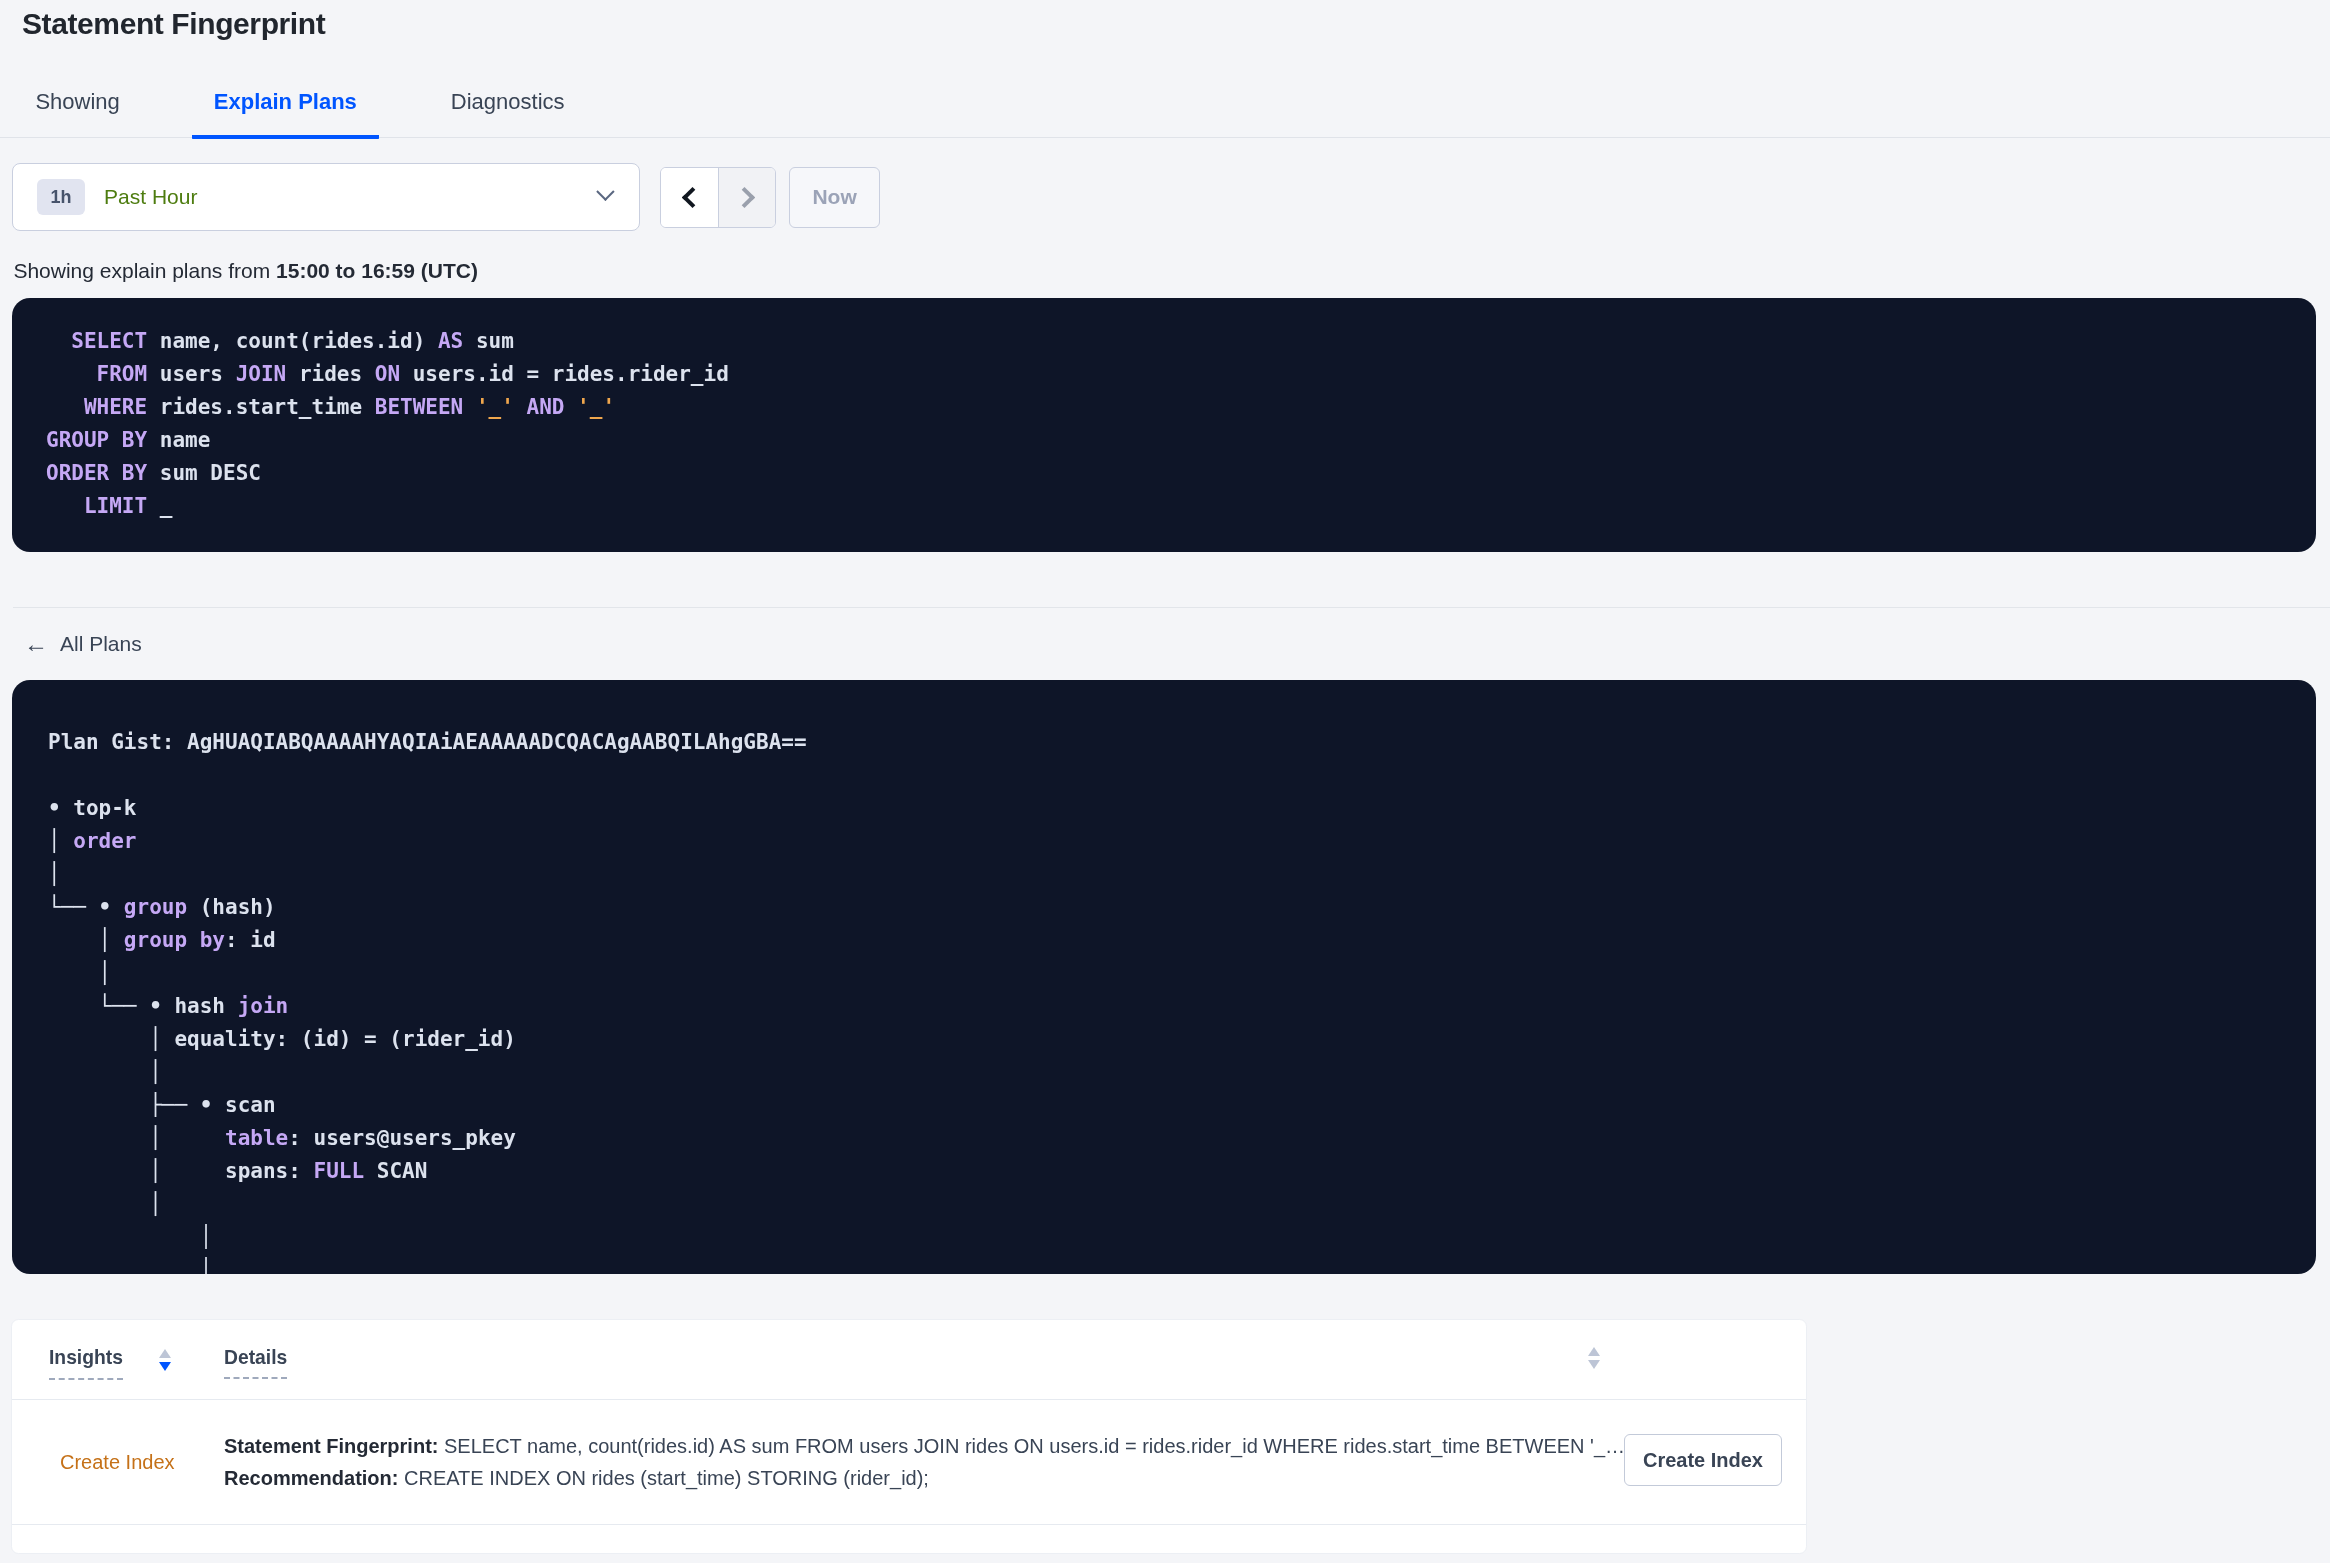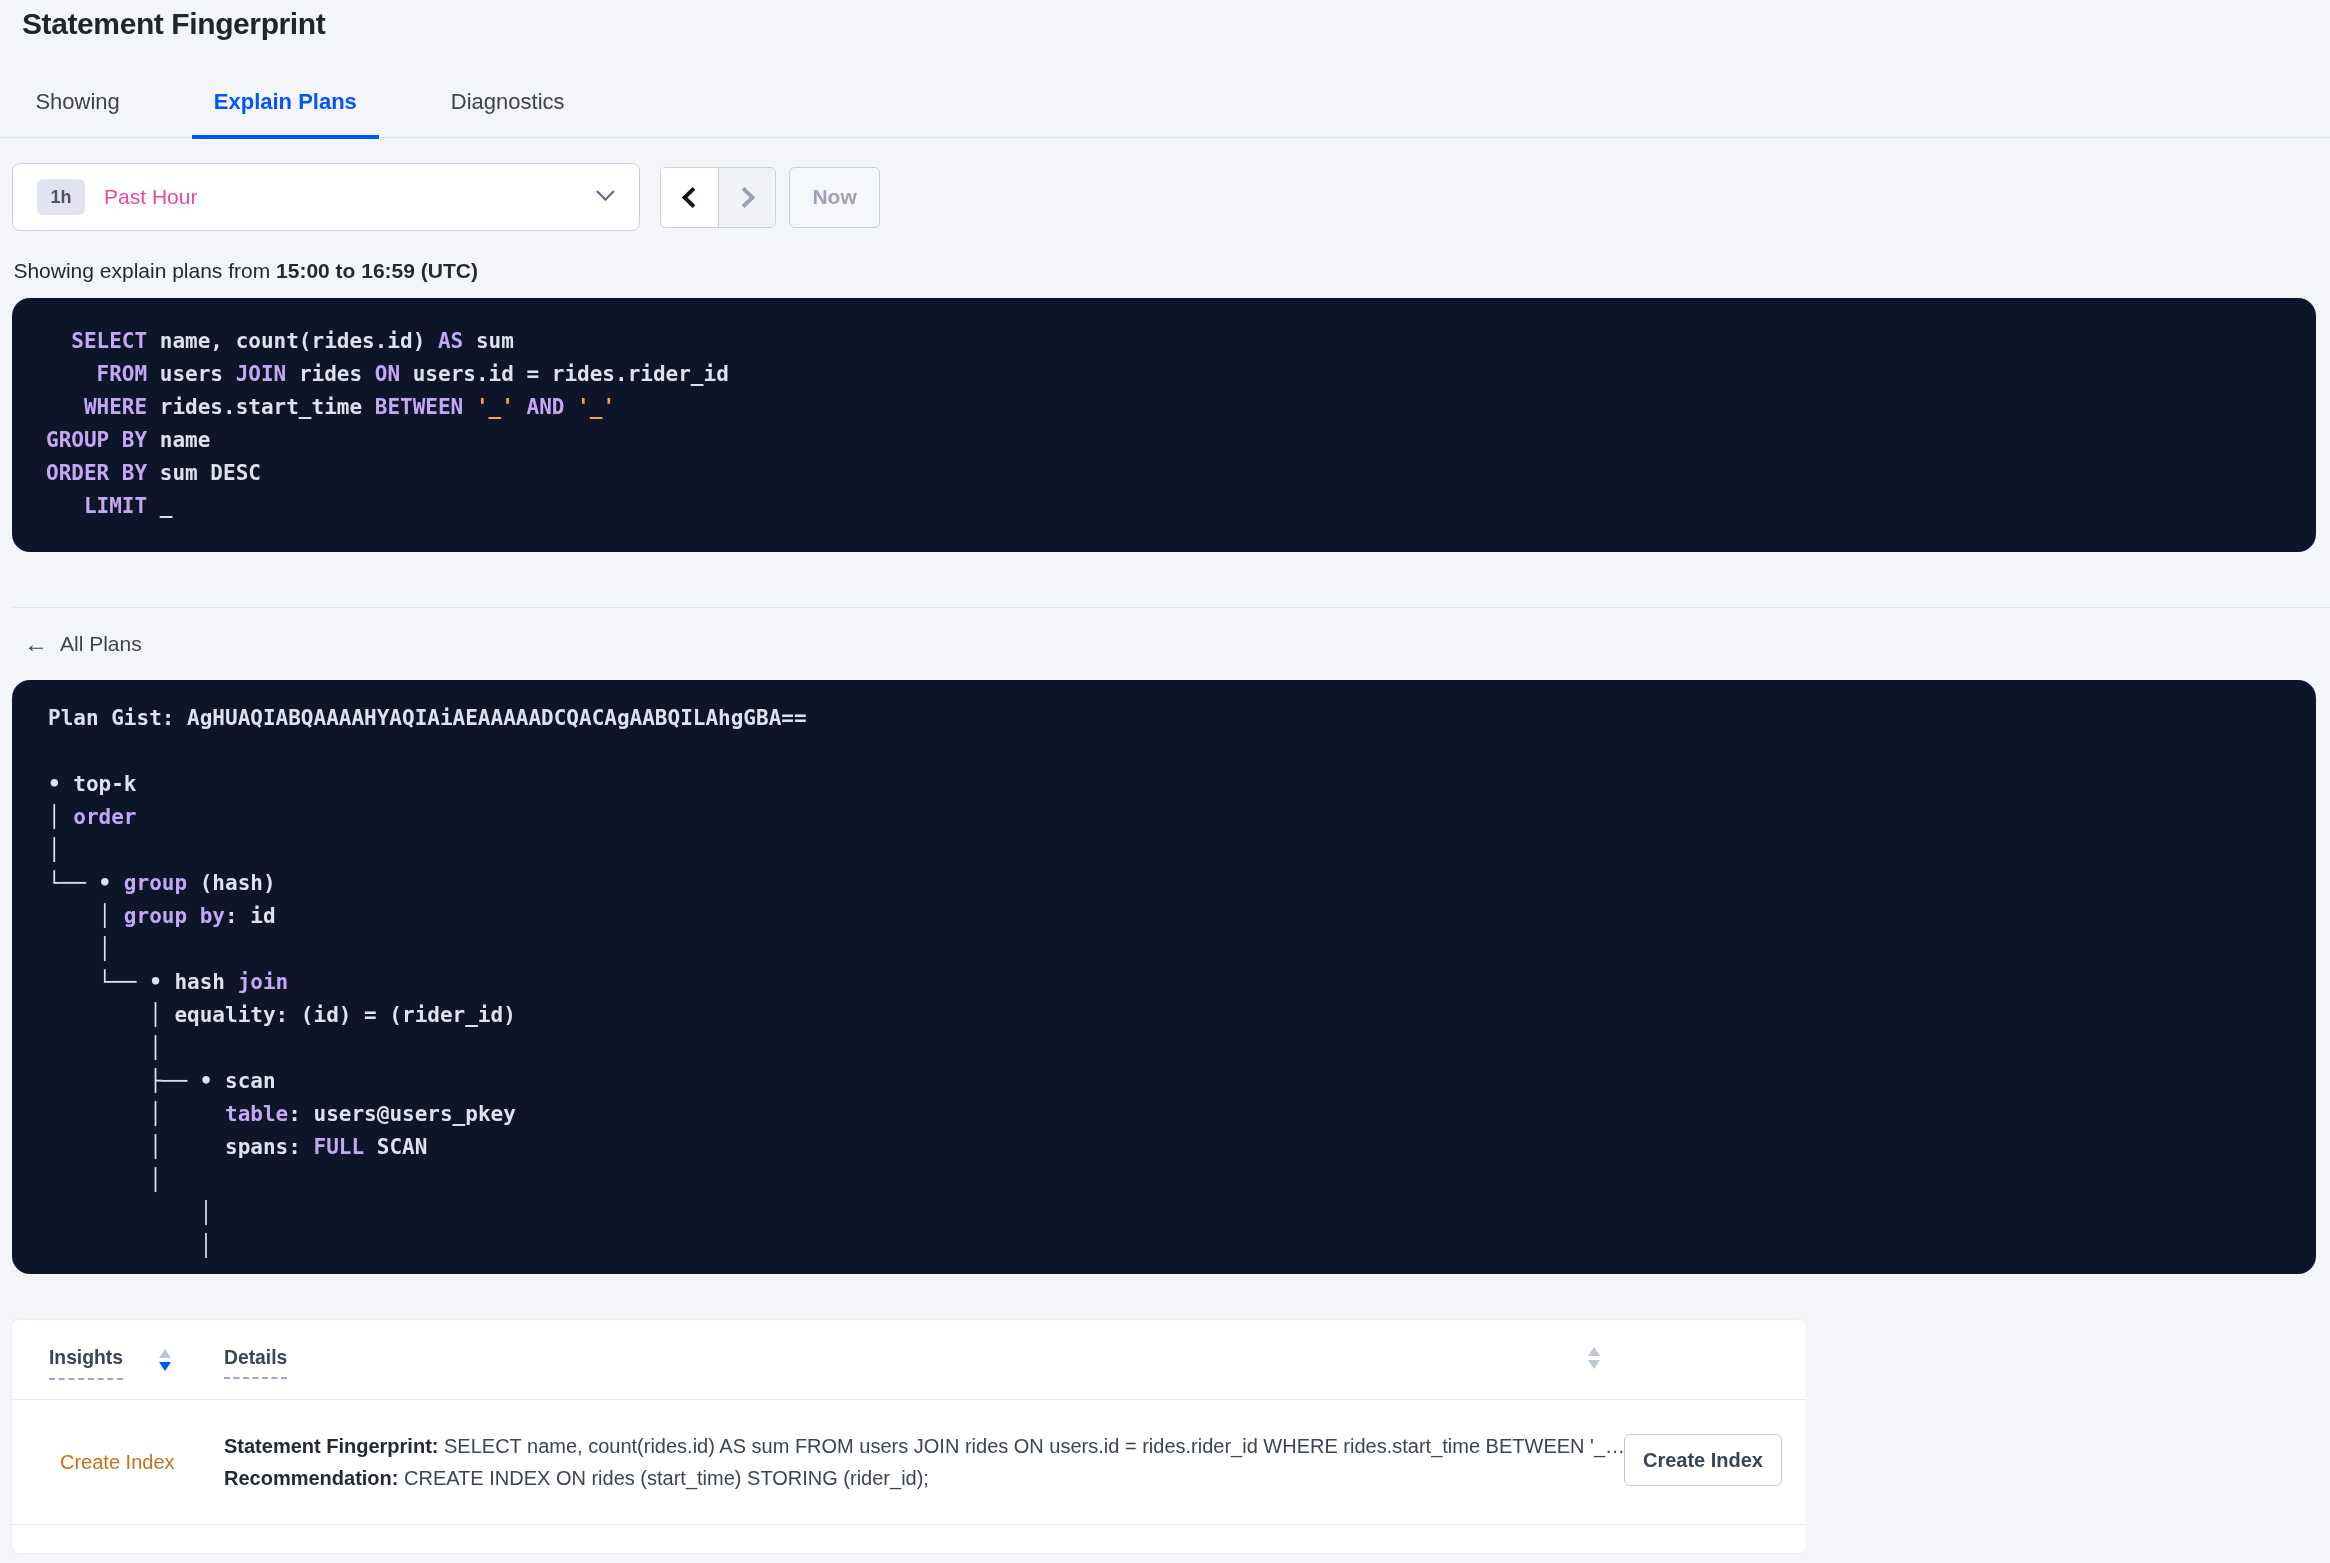--- a/index.html
+++ b/index.html
@@ -53,21 +53,21 @@
     cursor: pointer;
   }
   .interval-badge {
     margin-left: 24px;
     background: #e1e4f0;
     color: #47536b;
     border-radius: 6px;
     font-size: 18px; font-weight: 700;
     padding: 7.4px 13.4px;
   }
-  .time-label { margin-left: 19.3px; font-size: 21px; color: #ec4899; }
+  .time-label { margin-left: 19.3px; font-size: 21px; color: #4d7c0f; }
   .chev-down {
     position: absolute; right: 27px; top: 21px;
     width: 13.4px; height: 13.4px;
     border: solid #5a6780;
     border-width: 0 0 2.2px 2.2px;
     transform: rotate(-45deg);
   }
   .seg-group {
     margin-left: 20px;
     width: 116px; height: 61px;
@@ -105,21 +105,21 @@
     width: 2304px;
     background: #0e1528;
     border-radius: 18px;
     font-family: "DejaVu Sans Mono", monospace;
     font-size: 21px;
     font-weight: 600;
     line-height: 33px;
     overflow: hidden;
   }
   .sql-box  { margin-top: 15px; height: 254px; padding: 27px 0 0 34px; }
-  .gist-box { margin-top: 22px; height: 594px; padding: 22px 0 0 36px; }
+  .gist-box { margin-top: 22px; height: 594px; padding: 46px 0 0 36px; }
   .code-line { white-space: pre; }
   .c-tx  { color: #dce2ee; }
   .c-kw  { color: #c5a8f5; }
   .c-lit { color: #efa64d; }
   
   .section-divider { border: none; border-top: 1.5px solid #e2e5ea; margin: 55px 0 0 13.4px; }
   .all-plans {
     display: inline-flex; align-items: center;
     margin: 22px 0 0 24px;
     font-size: 21px; color: #394455;

